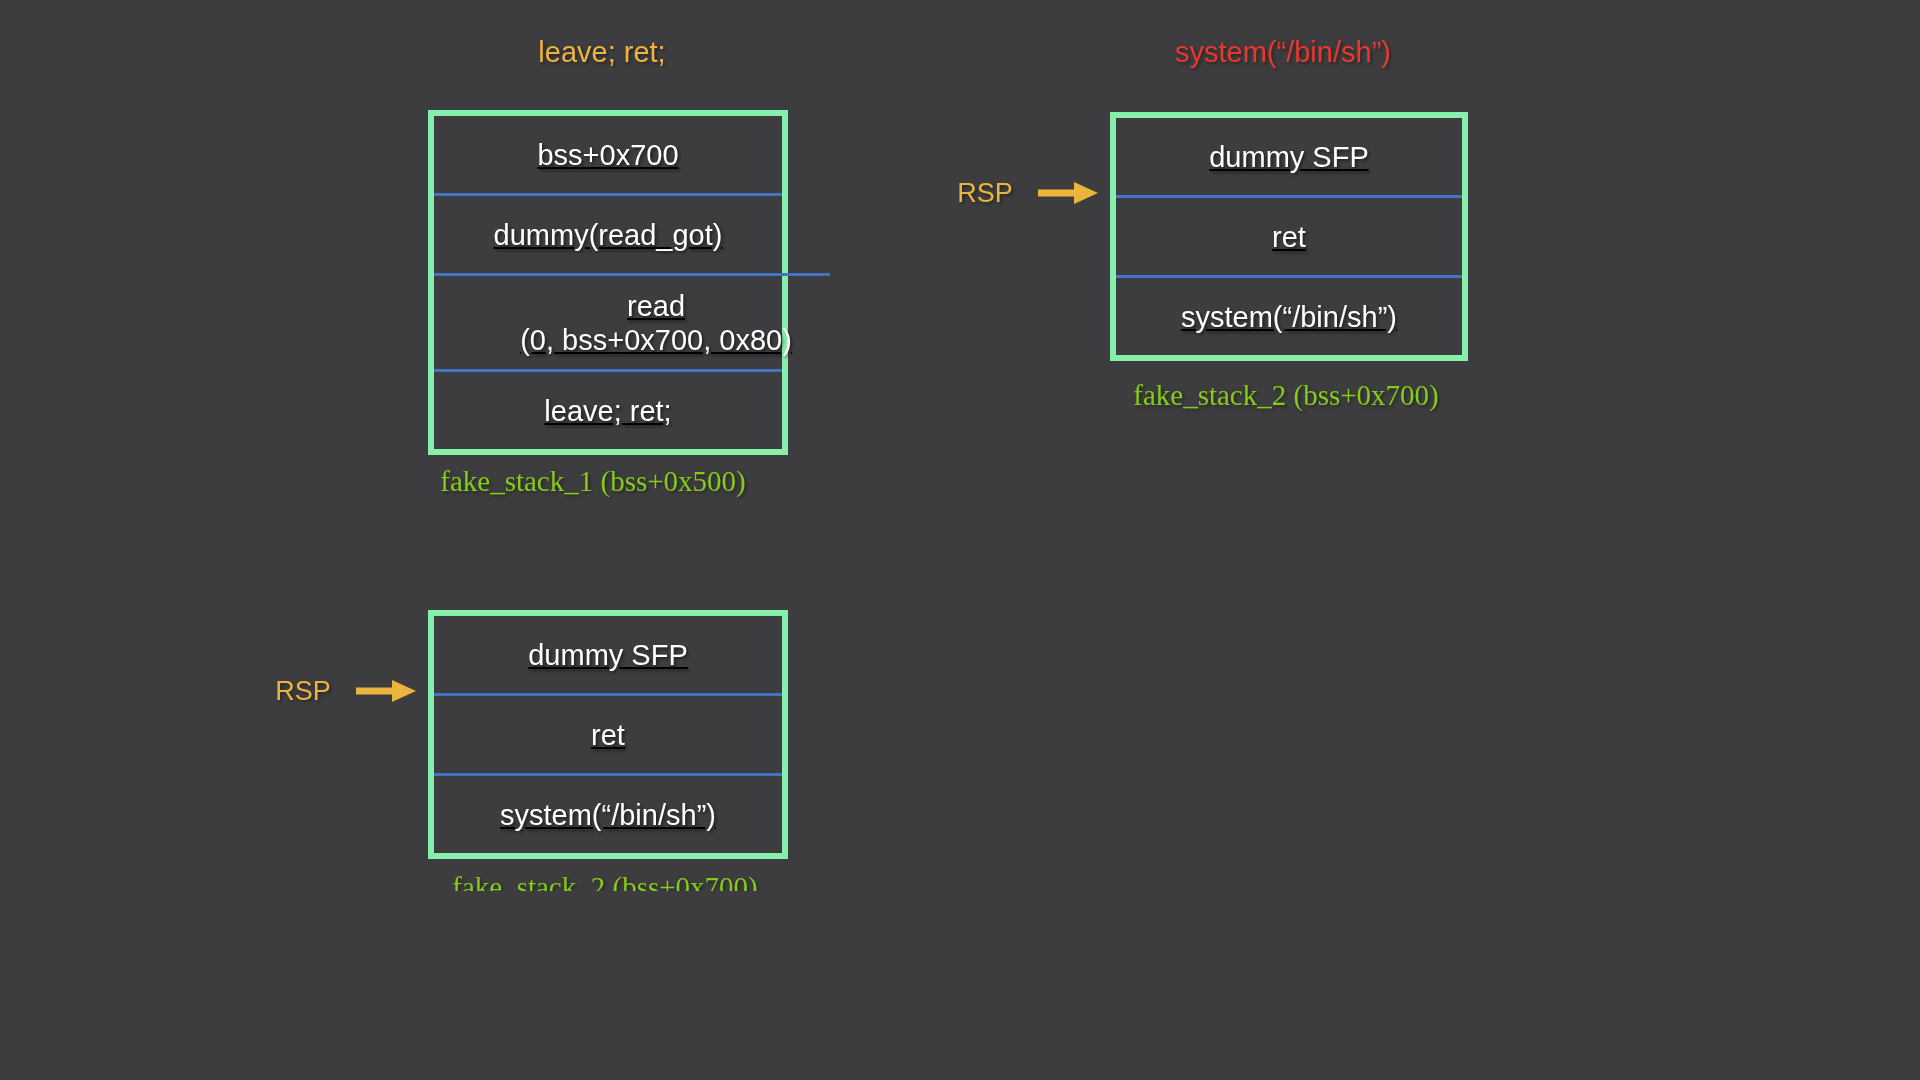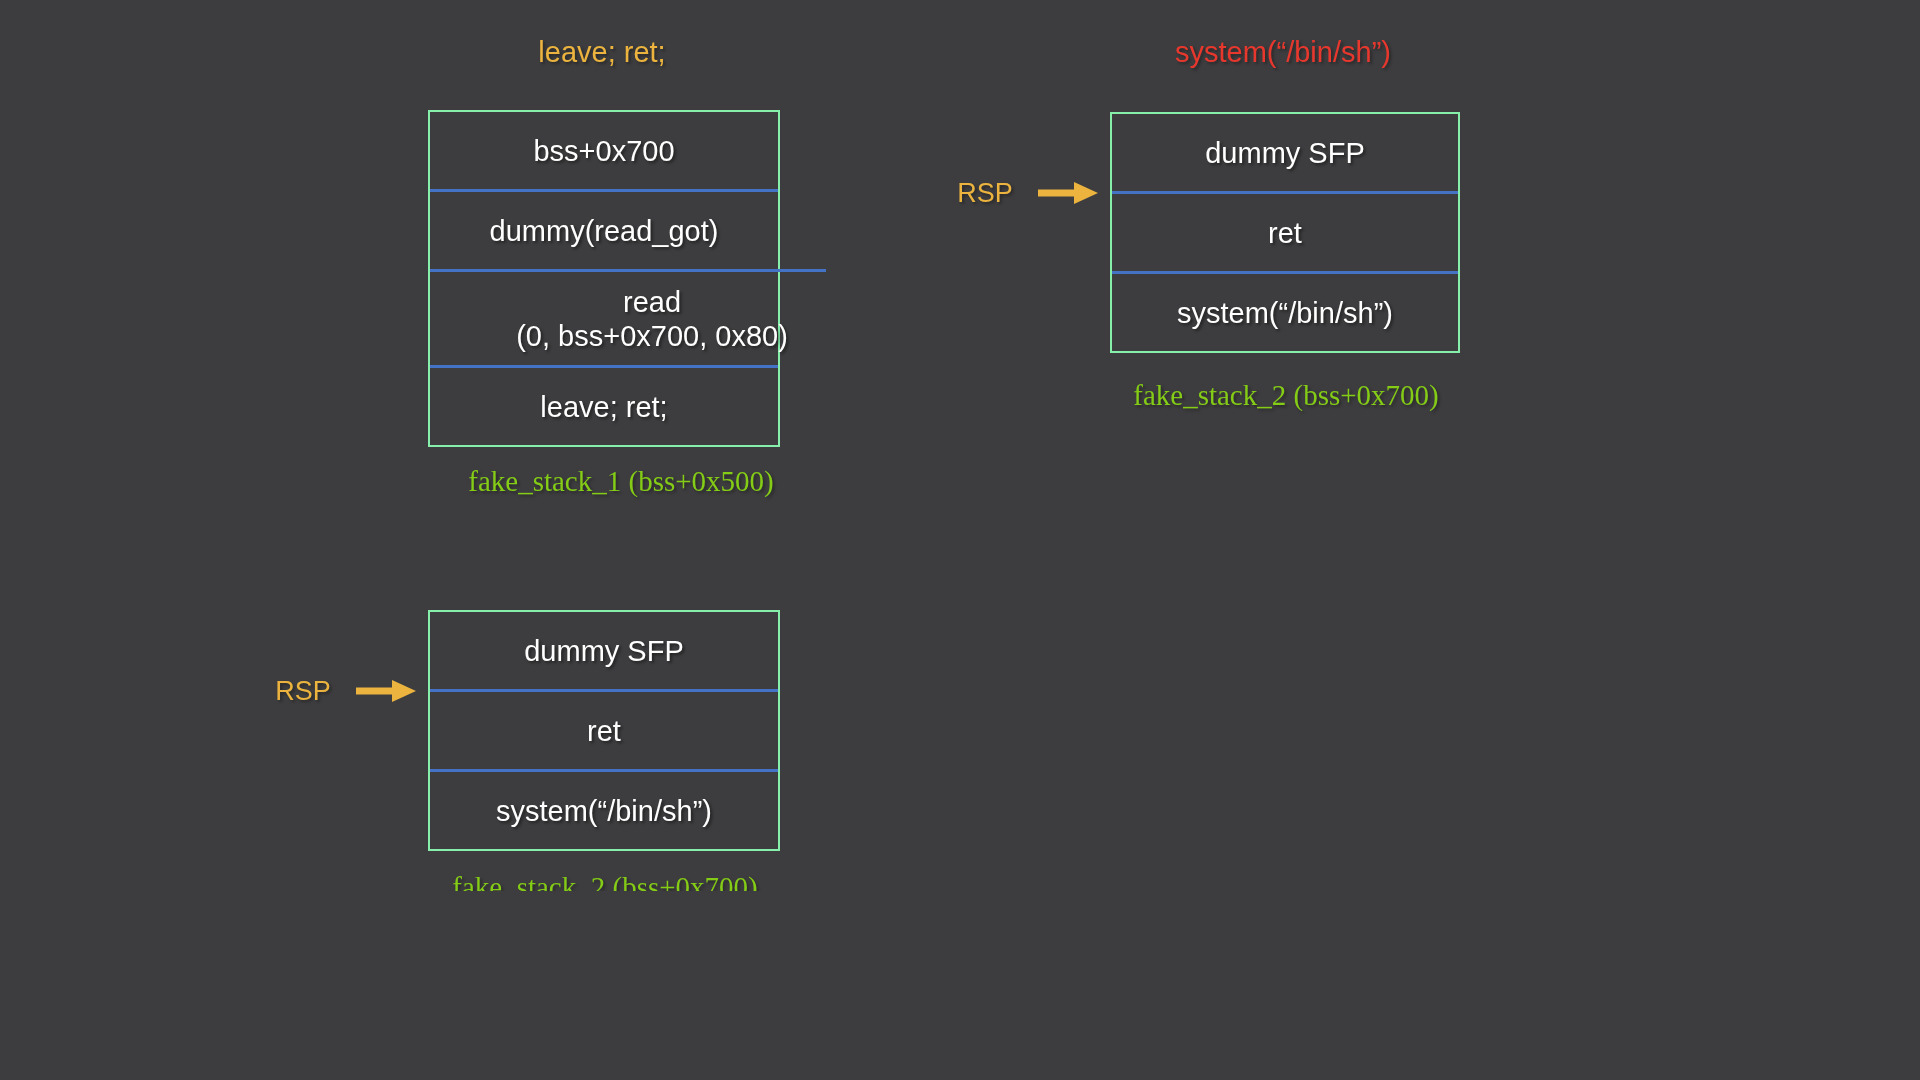--- a/index.html
+++ b/index.html
@@ -12,21 +12,22 @@
   }
   .abs{position:absolute;}
   .title{
     font-size:29px;line-height:36px;text-align:center;
     text-shadow:2px 2px 3px rgba(0,0,0,0.35);
   }
   .gold{color:#ecb43e;}
   .red{color:#e8382e;}
   .stack-box{
     position:absolute;
-    border:2px solid #86efac;
+    border:6px solid #86efac;
+    text-decoration:underline;
   }
   .cell{
     display:flex;align-items:center;justify-content:center;
     width:100%;
     color:#ffffff;
     font-size:29px;line-height:34px;
     text-align:center;
     white-space:pre-line;
     text-shadow:2px 2px 3px rgba(0,0,0,0.45);
   }
@@ -61,21 +62,21 @@
     <div class="abs title gold" style="left:428px;top:34px;width:348px;">leave; ret;</div>
 
     <div class="stack-box" style="left:428px;top:110px;width:348px;">
       <div class="cell h-reg">bss+0x700</div>
       <div class="cell h-reg">dummy(read_got)</div>
       <div class="cell h-tall">read
 (0, bss+0x700, 0x80)</div>
       <div class="cell h-reg gold">leave; ret;</div>
     </div>
 
-    <div class="abs caption" style="left:344px;top:464px;width:554px;text-align:center;">fake_stack_1 (bss+0x500)</div>
+    <div class="abs caption" style="left:316px;top:464px;width:554px;text-align:center;">fake_stack_1 (bss+0x500)</div>
   </div>
 
   <div>
     <div class="abs title red" style="left:1110px;top:34px;width:346px;">system(“/bin/sh”)</div>
 
     <div class="rsp-group" style="left:950px;top:173px;">
       <span class="rsp-label">RSP</span>
       <svg class="rsp-arrow" width="62" height="26" viewBox="0 0 62 26">
         <line x1="2" y1="13" x2="40" y2="13" stroke="#ecb43e" stroke-width="7"></line>
         <polygon points="38,2 62,13 38,24" fill="#ecb43e"></polygon>

